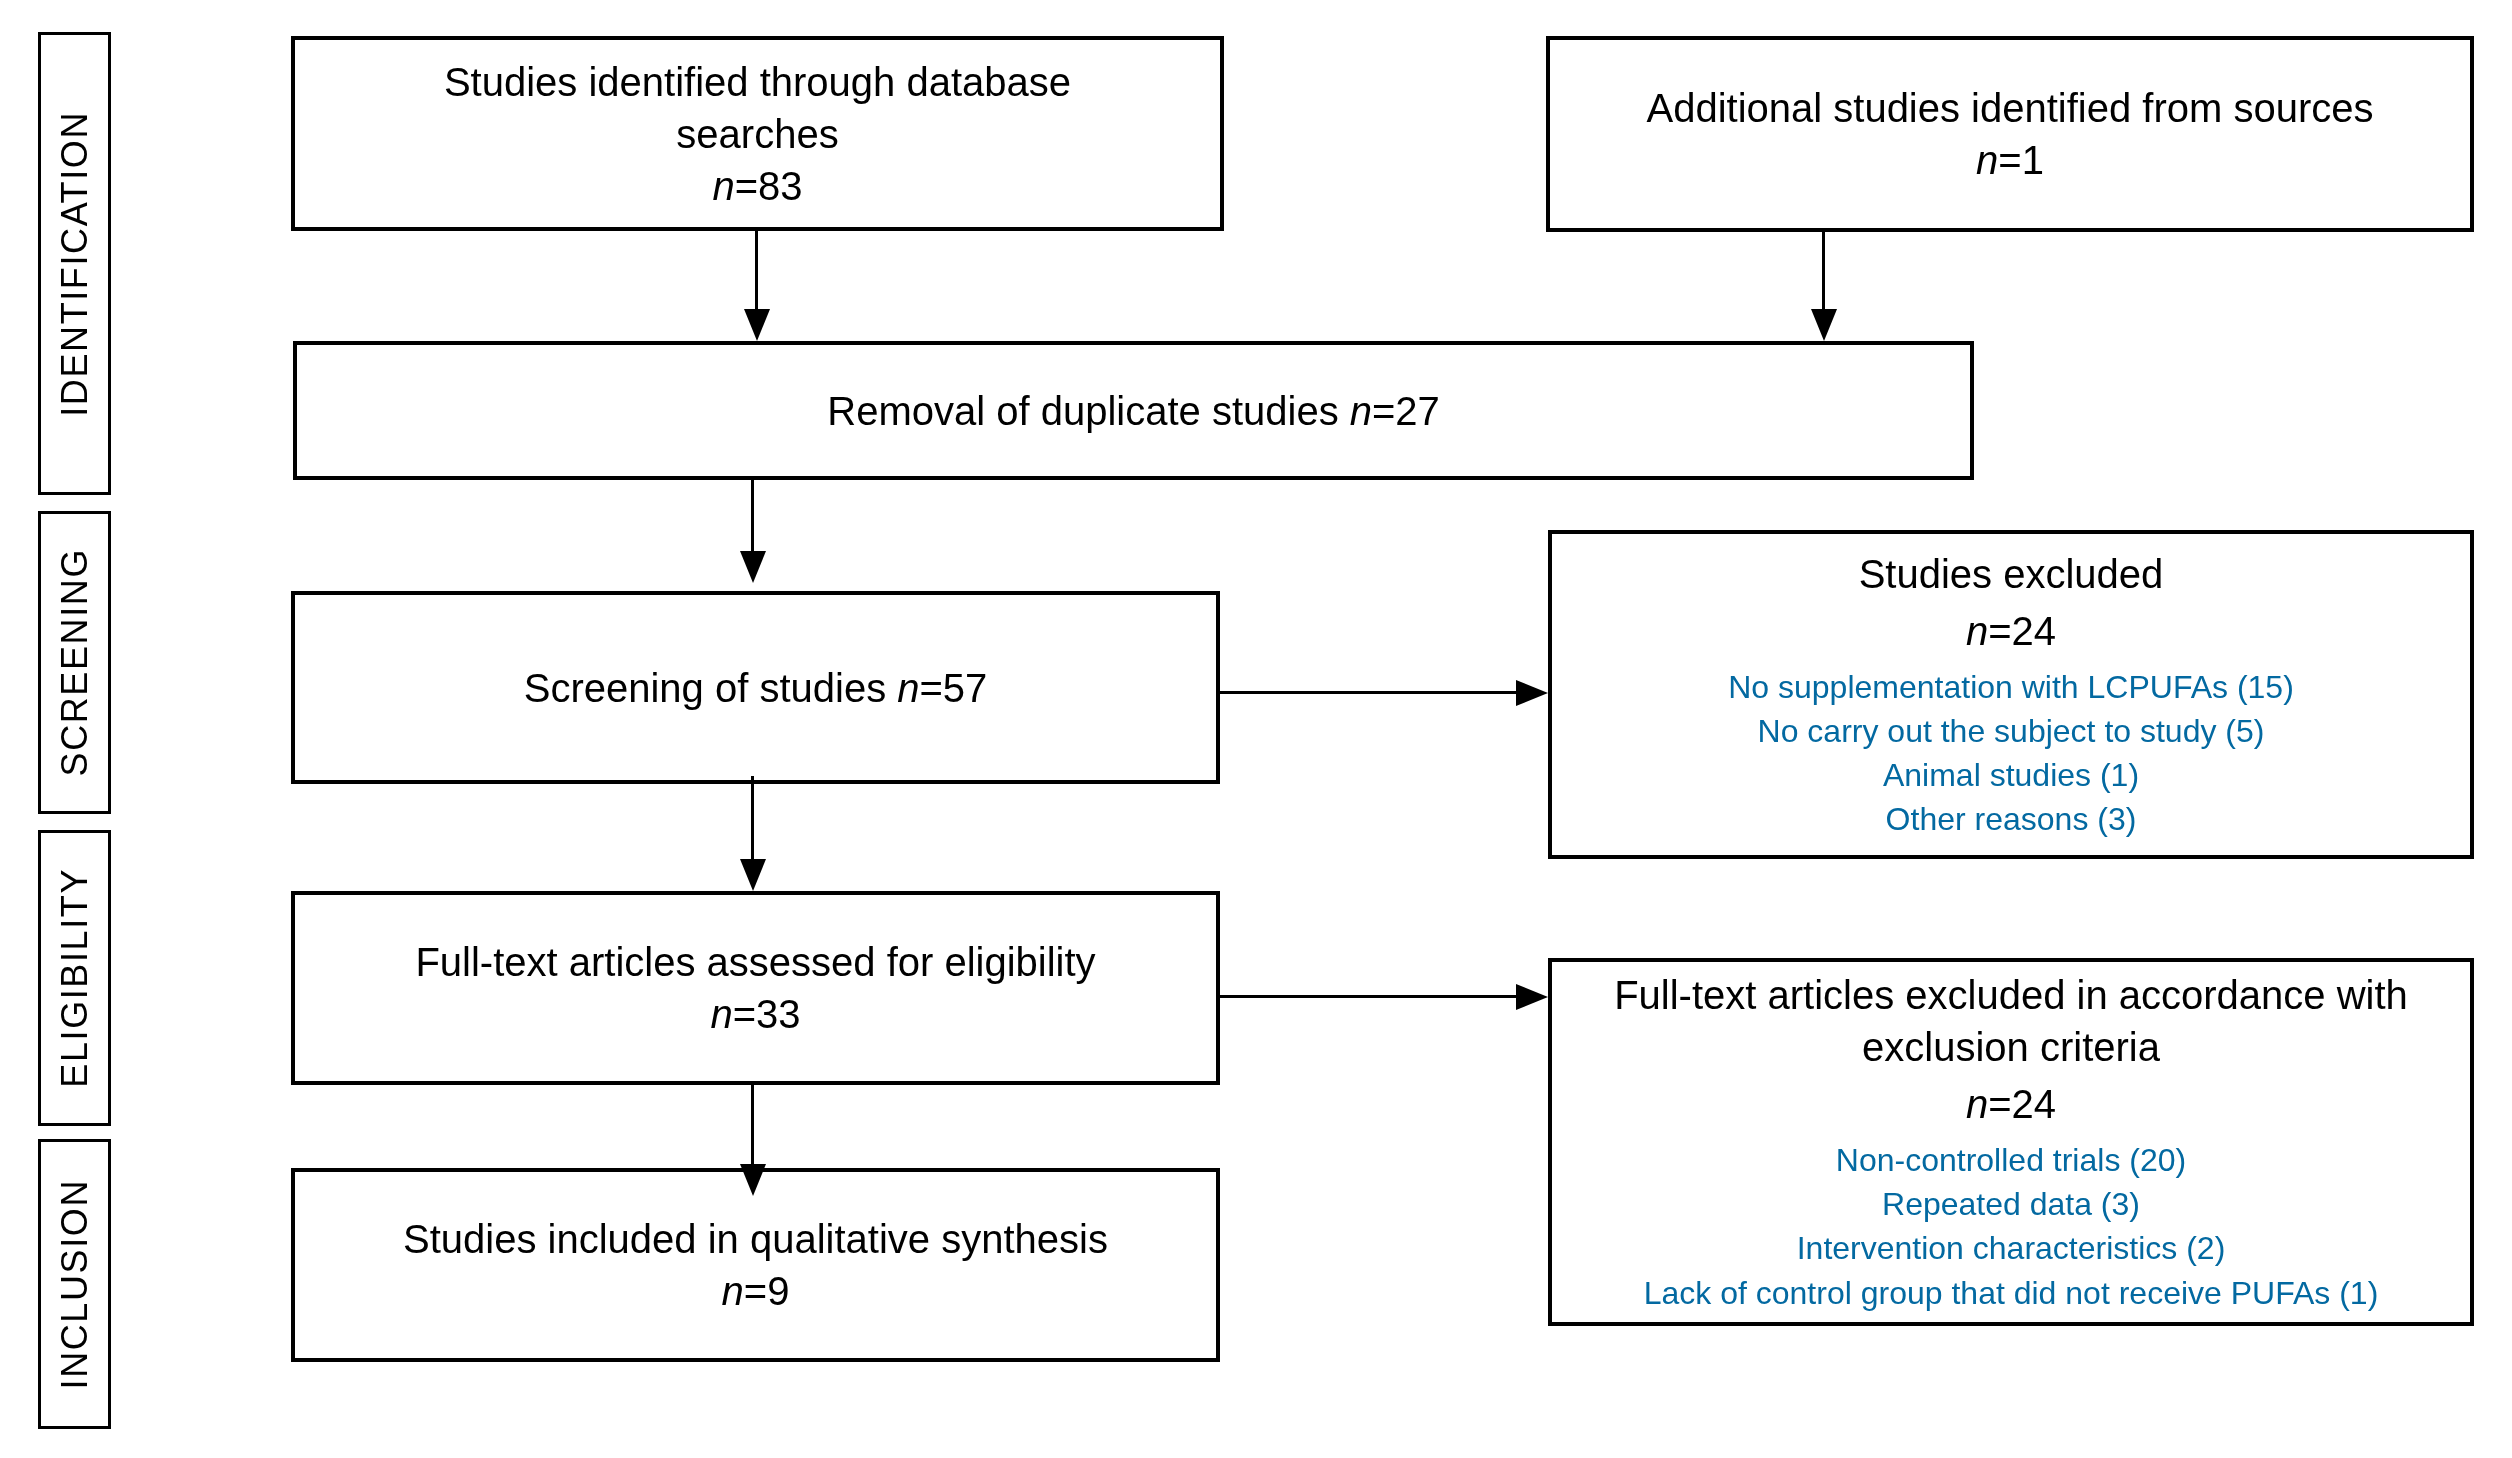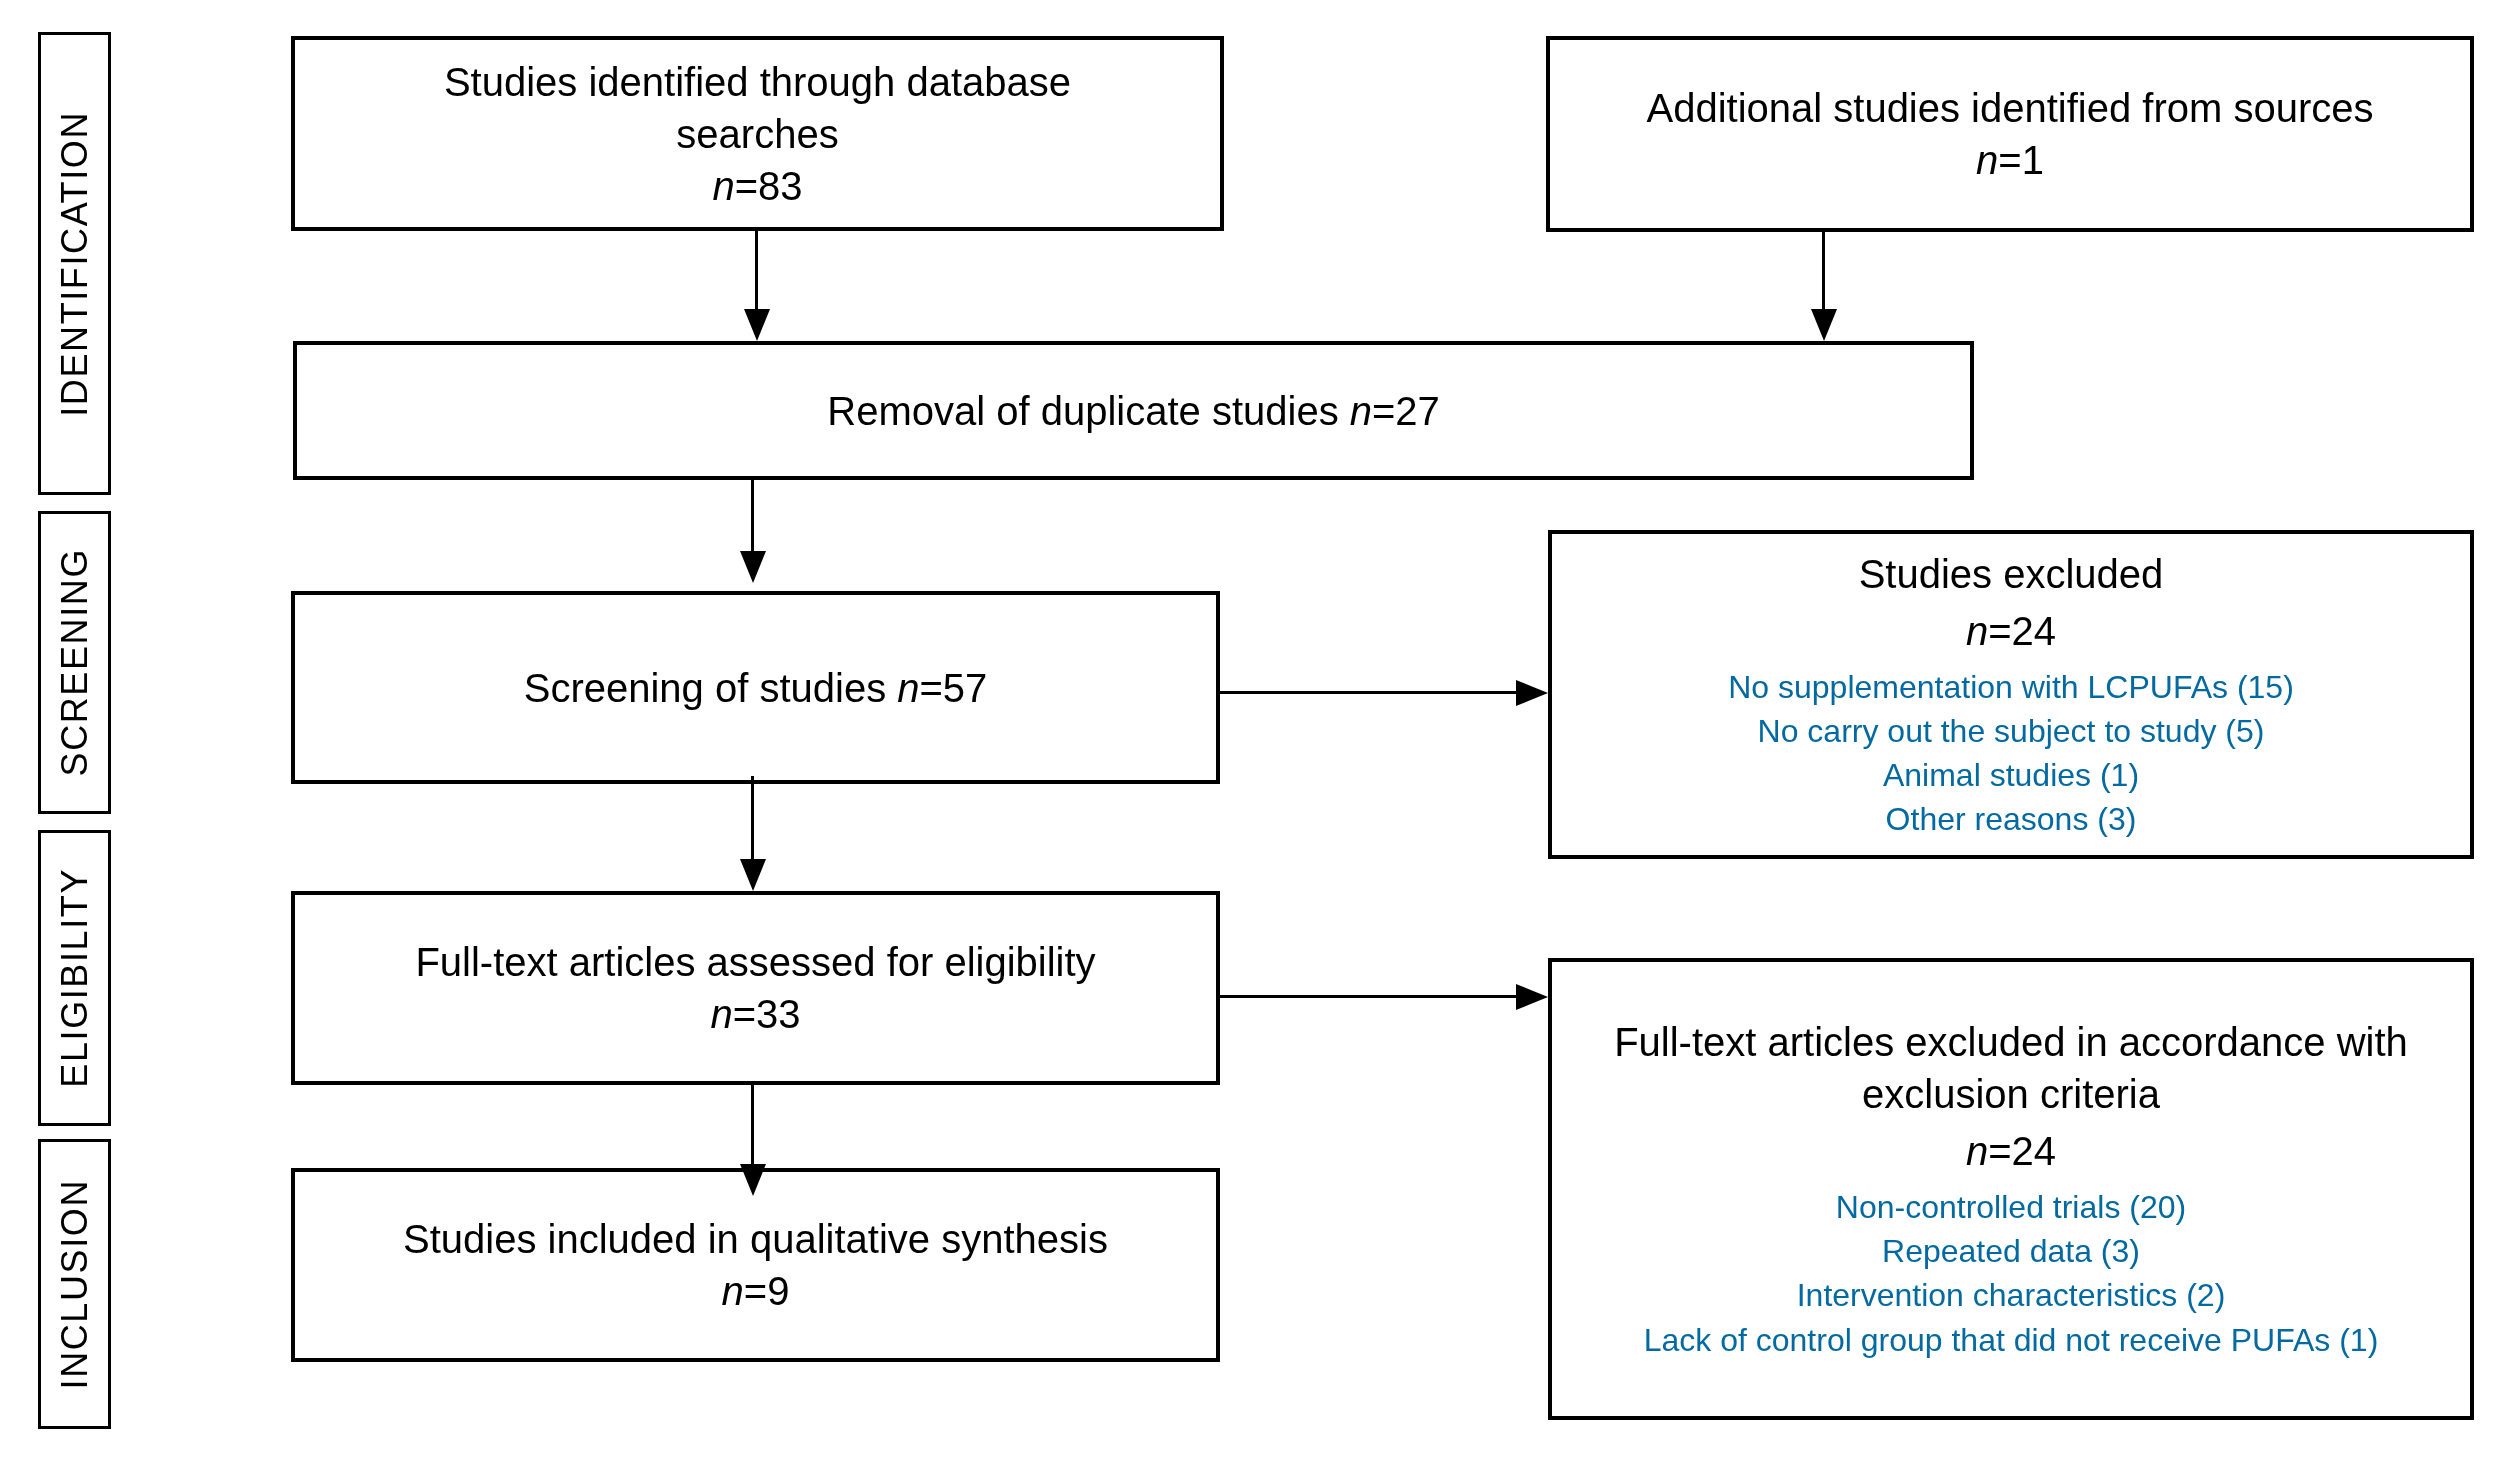--- a/index.html
+++ b/index.html
@@ -147,21 +147,21 @@
     <div class="detail-item">No carry out the subject to study (5)</div>
     <div class="detail-item">Animal studies (1)</div>
     <div class="detail-item">Other reasons (3)</div>
   </div>
 
   <div class="box flowbox pad-slim" style="left:291px; top:891px; width:929px; height:194px;">
     <div class="main-line">Full-text articles assessed for eligibility</div>
     <div class="n-line"><span class="it">n</span><span>=33</span></div>
   </div>
 
-  <div class="box flowbox pad-slim" style="left:1548px; top:958px; width:926px; height:462px;">
+  <div class="box flowbox pad-slim" style="left:1548px; top:958px; width:926px; height:368px;">
     <div class="detail-title">Full-text articles excluded in accordance with exclusion criteria</div>
     <div class="detail-n"><span class="it">n</span><span>=24</span></div>
     <div class="detail-item">Non-controlled trials (20)</div>
     <div class="detail-item">Repeated data (3)</div>
     <div class="detail-item">Intervention characteristics (2)</div>
     <div class="detail-item">Lack of control group that did not receive PUFAs (1)</div>
   </div>
 
   <div class="box flowbox pad-slim" style="left:291px; top:1168px; width:929px; height:194px;">
     <div class="main-line">Studies included in qualitative synthesis</div>

